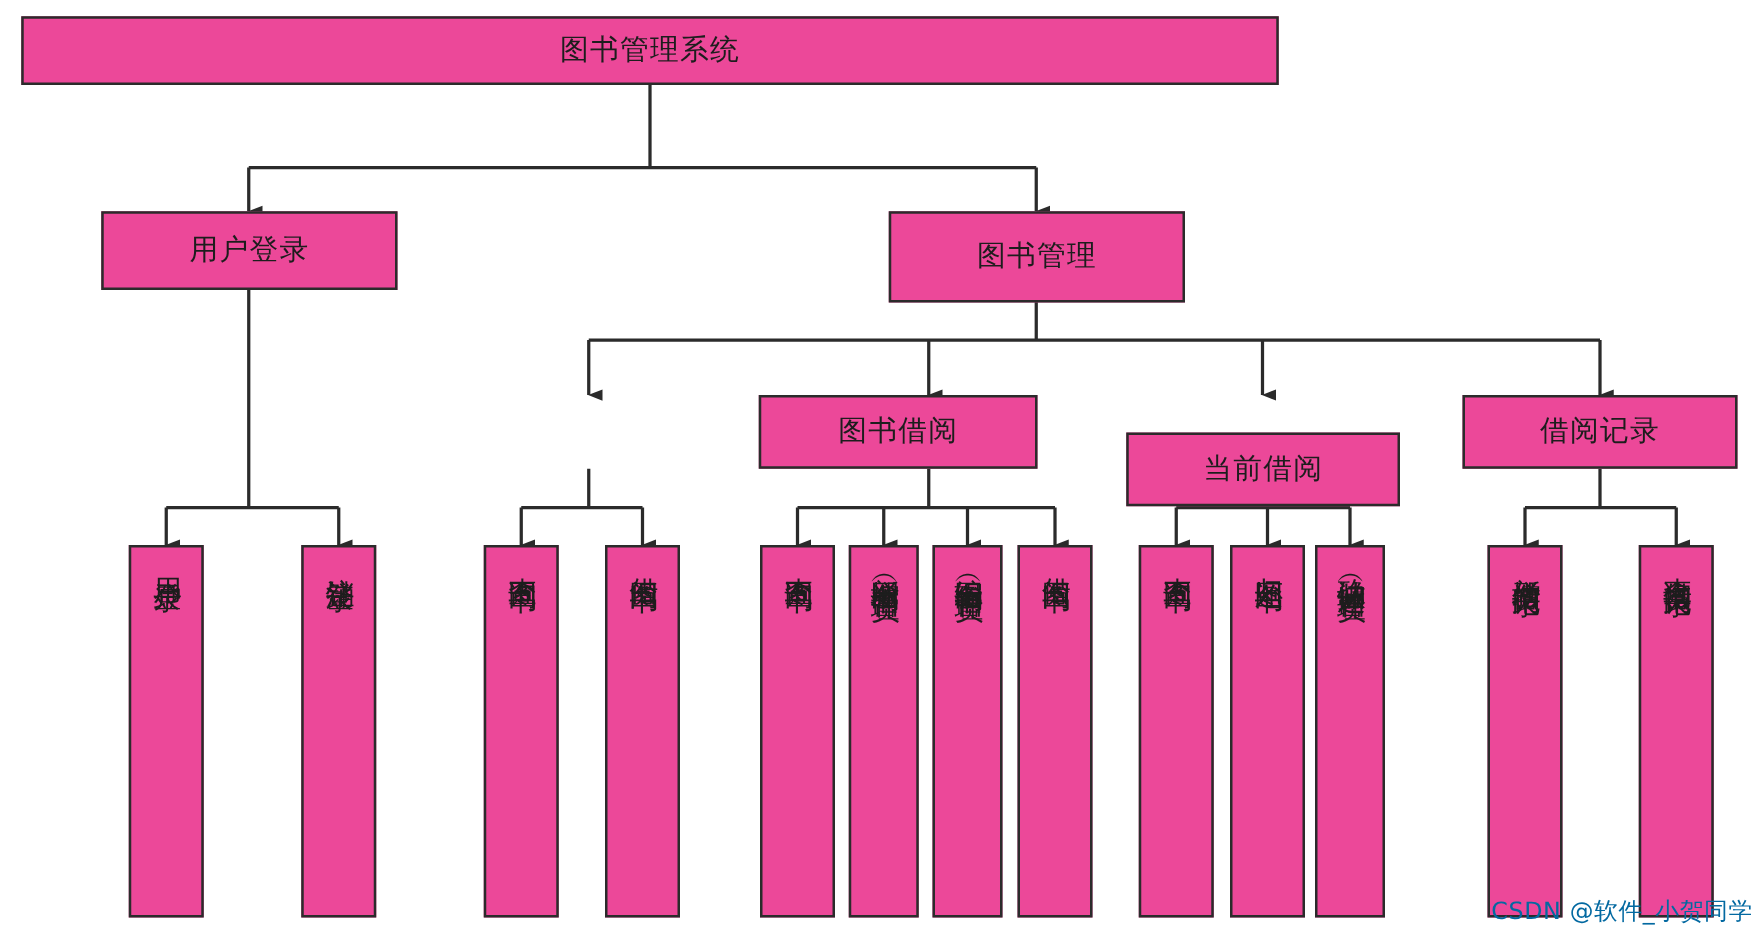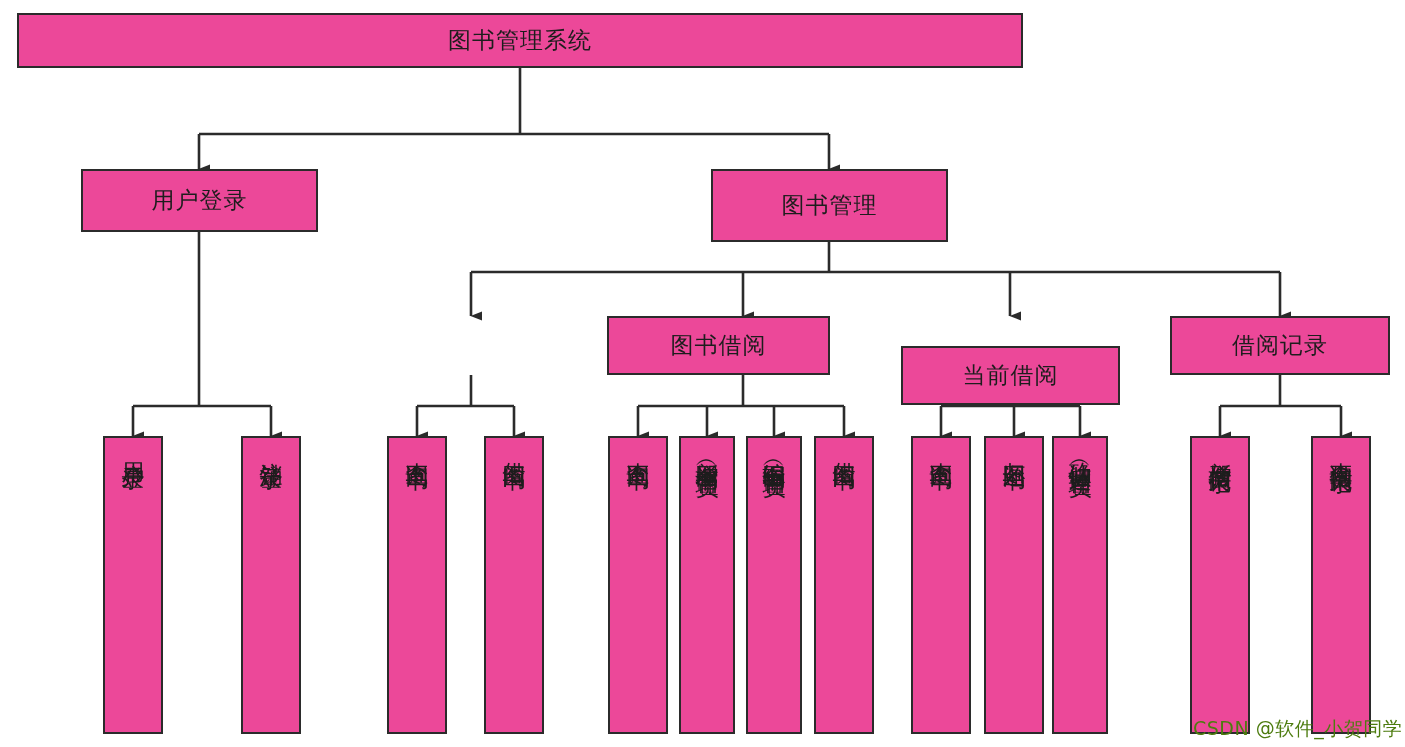--- a/index.html
+++ b/index.html
@@ -53,21 +53,21 @@
     line-height: 1.18;
     letter-spacing: 2px;
     white-space: normal;
     display: block;
     text-align: left;
     max-height: 100%;
   }
   .watermark {
     position: absolute;
     font-size: 19px;
-    color: #4d7c0f;
+    color: #0369a1;
     white-space: nowrap;
     letter-spacing: 0.5px;
     pointer-events: none;
   }
 </style>
 </head>
 <body>
 
 <div id="canvas">
 

